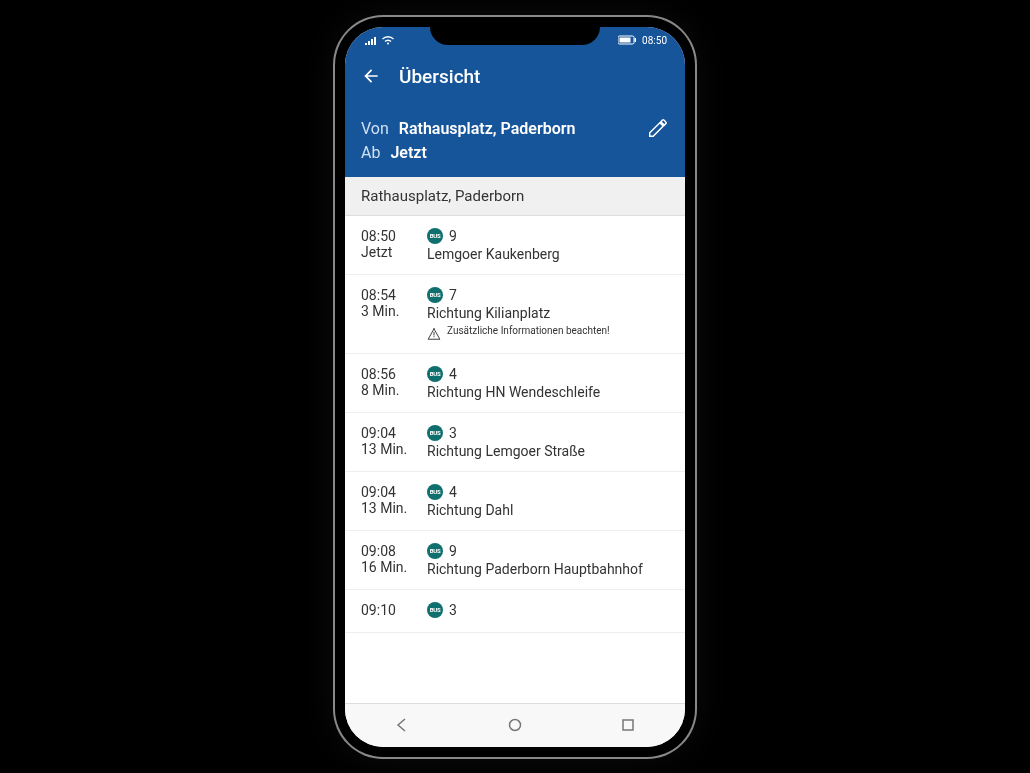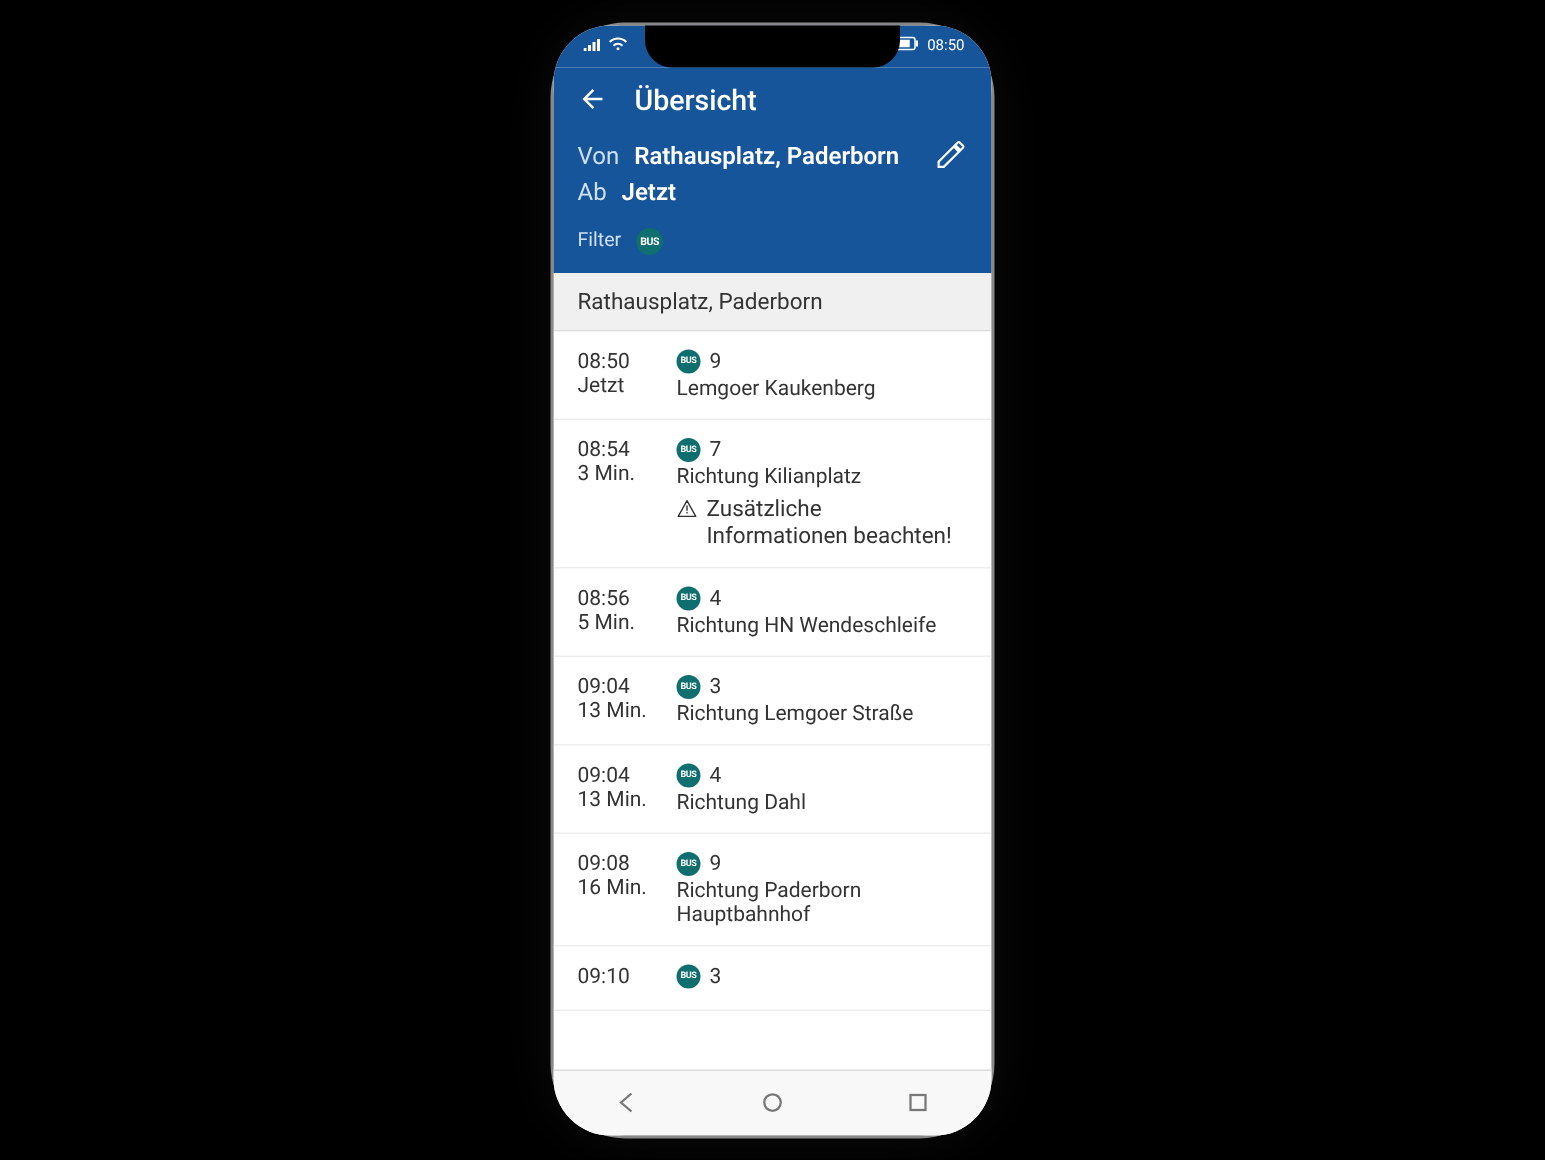--- a/index.html
+++ b/index.html
@@ -7,24 +7,25 @@
     background: #000;
     width: 1030px;
     height: 773px;
     font-family: -apple-system, BlinkMacSystemFont, "Segoe UI", Roboto, Arial, sans-serif;
     display: flex;
     align-items: center;
     justify-content: center;
     overflow: hidden;
   }
   .phone-frame {
-    width: 292px;
+    width: 360px;
     height: 740px;
     background: #000;
     border-radius: 48px;
+    padding: 10px;
     box-shadow: 0 0 0 2px #888, 0 0 40px rgba(255,255,255,0.05);
     position: relative;
   }
   .phone-screen {
     width: 100%;
     height: 100%;
     background: #f4f4f4;
     border-radius: 38px;
     overflow: hidden;
     position: relative;
@@ -58,21 +59,21 @@
   .status-right { padding-right: 4px; }
   .header {
     background: #17559a;
     color: #fff;
     padding: 10px 16px 12px 16px;
   }
   .title-row {
     display: flex;
     align-items: center;
     gap: 18px;
-    margin-bottom: 14px;
+    margin-bottom: 29px;
   }
   .back-arrow {
     width: 20px; height: 20px;
     display: inline-flex;
     align-items: center; justify-content: center;
   }
   .page-title {
     font-size: 19px;
     font-weight: 500;
   }
@@ -142,21 +143,21 @@
     gap: 6px;
     margin-bottom: 2px;
   }
   .dest { color: #333; }
   .alert-row {
     display: flex;
     align-items: flex-start;
     gap: 6px;
     margin-top: 4px;
     color: #333;
-    font-size: 15px;
+    font-size: 10px;
   }
   .alert-icon {
     width: 14px; height: 14px;
     flex-shrink: 0;
     margin-top: 2px;
   }
   .nav-bar {
     height: 44px;
     background: #f8f8f8;
     border-top: 1px solid #ddd;
@@ -222,24 +223,20 @@
             <span class="label-muted">Ab</span>
             <span class="bold">Jetzt</span>
           </div>
         </div>
         <span class="edit-icon">
           <svg width="22" height="22" viewBox="0 0 24 24">
               <path d="M3 17.25V21h3.75L17.8 9.94l-3.75-3.75L3 17.25zM20.7 7.04a1 1 0 000-1.41l-2.34-2.34a1 1 0 00-1.41 0l-1.83 1.83 3.75 3.75 1.83-1.83z" fill="none" stroke="#fff" stroke-width="1.6"></path>
             </svg>
         </span>
       </div>
-      <div class="filter-row">
-        <span>Filter</span>
-        <span class="bus-badge">BUS</span>
-      </div>
     </div>
 
     <div class="section-header">
       <span>Rathausplatz, Paderborn</span>
     </div>
 
     <div class="departures" id="dep-list">
         <div class="departure-row">
           <div class="time-col">
             <span class="time">08:50</span>
@@ -268,21 +265,21 @@
               <span class="alert-icon"><svg width="14" height="14" viewBox="0 0 24 24">
                   <path d="M12 3 2 21h20L12 3zm0 6v5m0 2.5v.5" fill="none" stroke="#333" stroke-width="1.6" stroke-linecap="round" stroke-linejoin="round"></path>
                 </svg></span>
               <span>Zusätzliche Informationen beachten!</span>
             </div>
           </div>
         </div>
         <div class="departure-row">
           <div class="time-col">
             <span class="time">08:56</span>
-            <span class="rel">5 Min.</span>
+            <span class="rel">8 Min.</span>
           </div>
           <div class="dest-col">
             <div class="line-row">
               <span class="bus-badge small">BUS</span>
               <span>4</span>
             </div>
             <div class="dest">Richtung HN Wendeschleife</div>
           </div>
         </div>
         <div class="departure-row">

